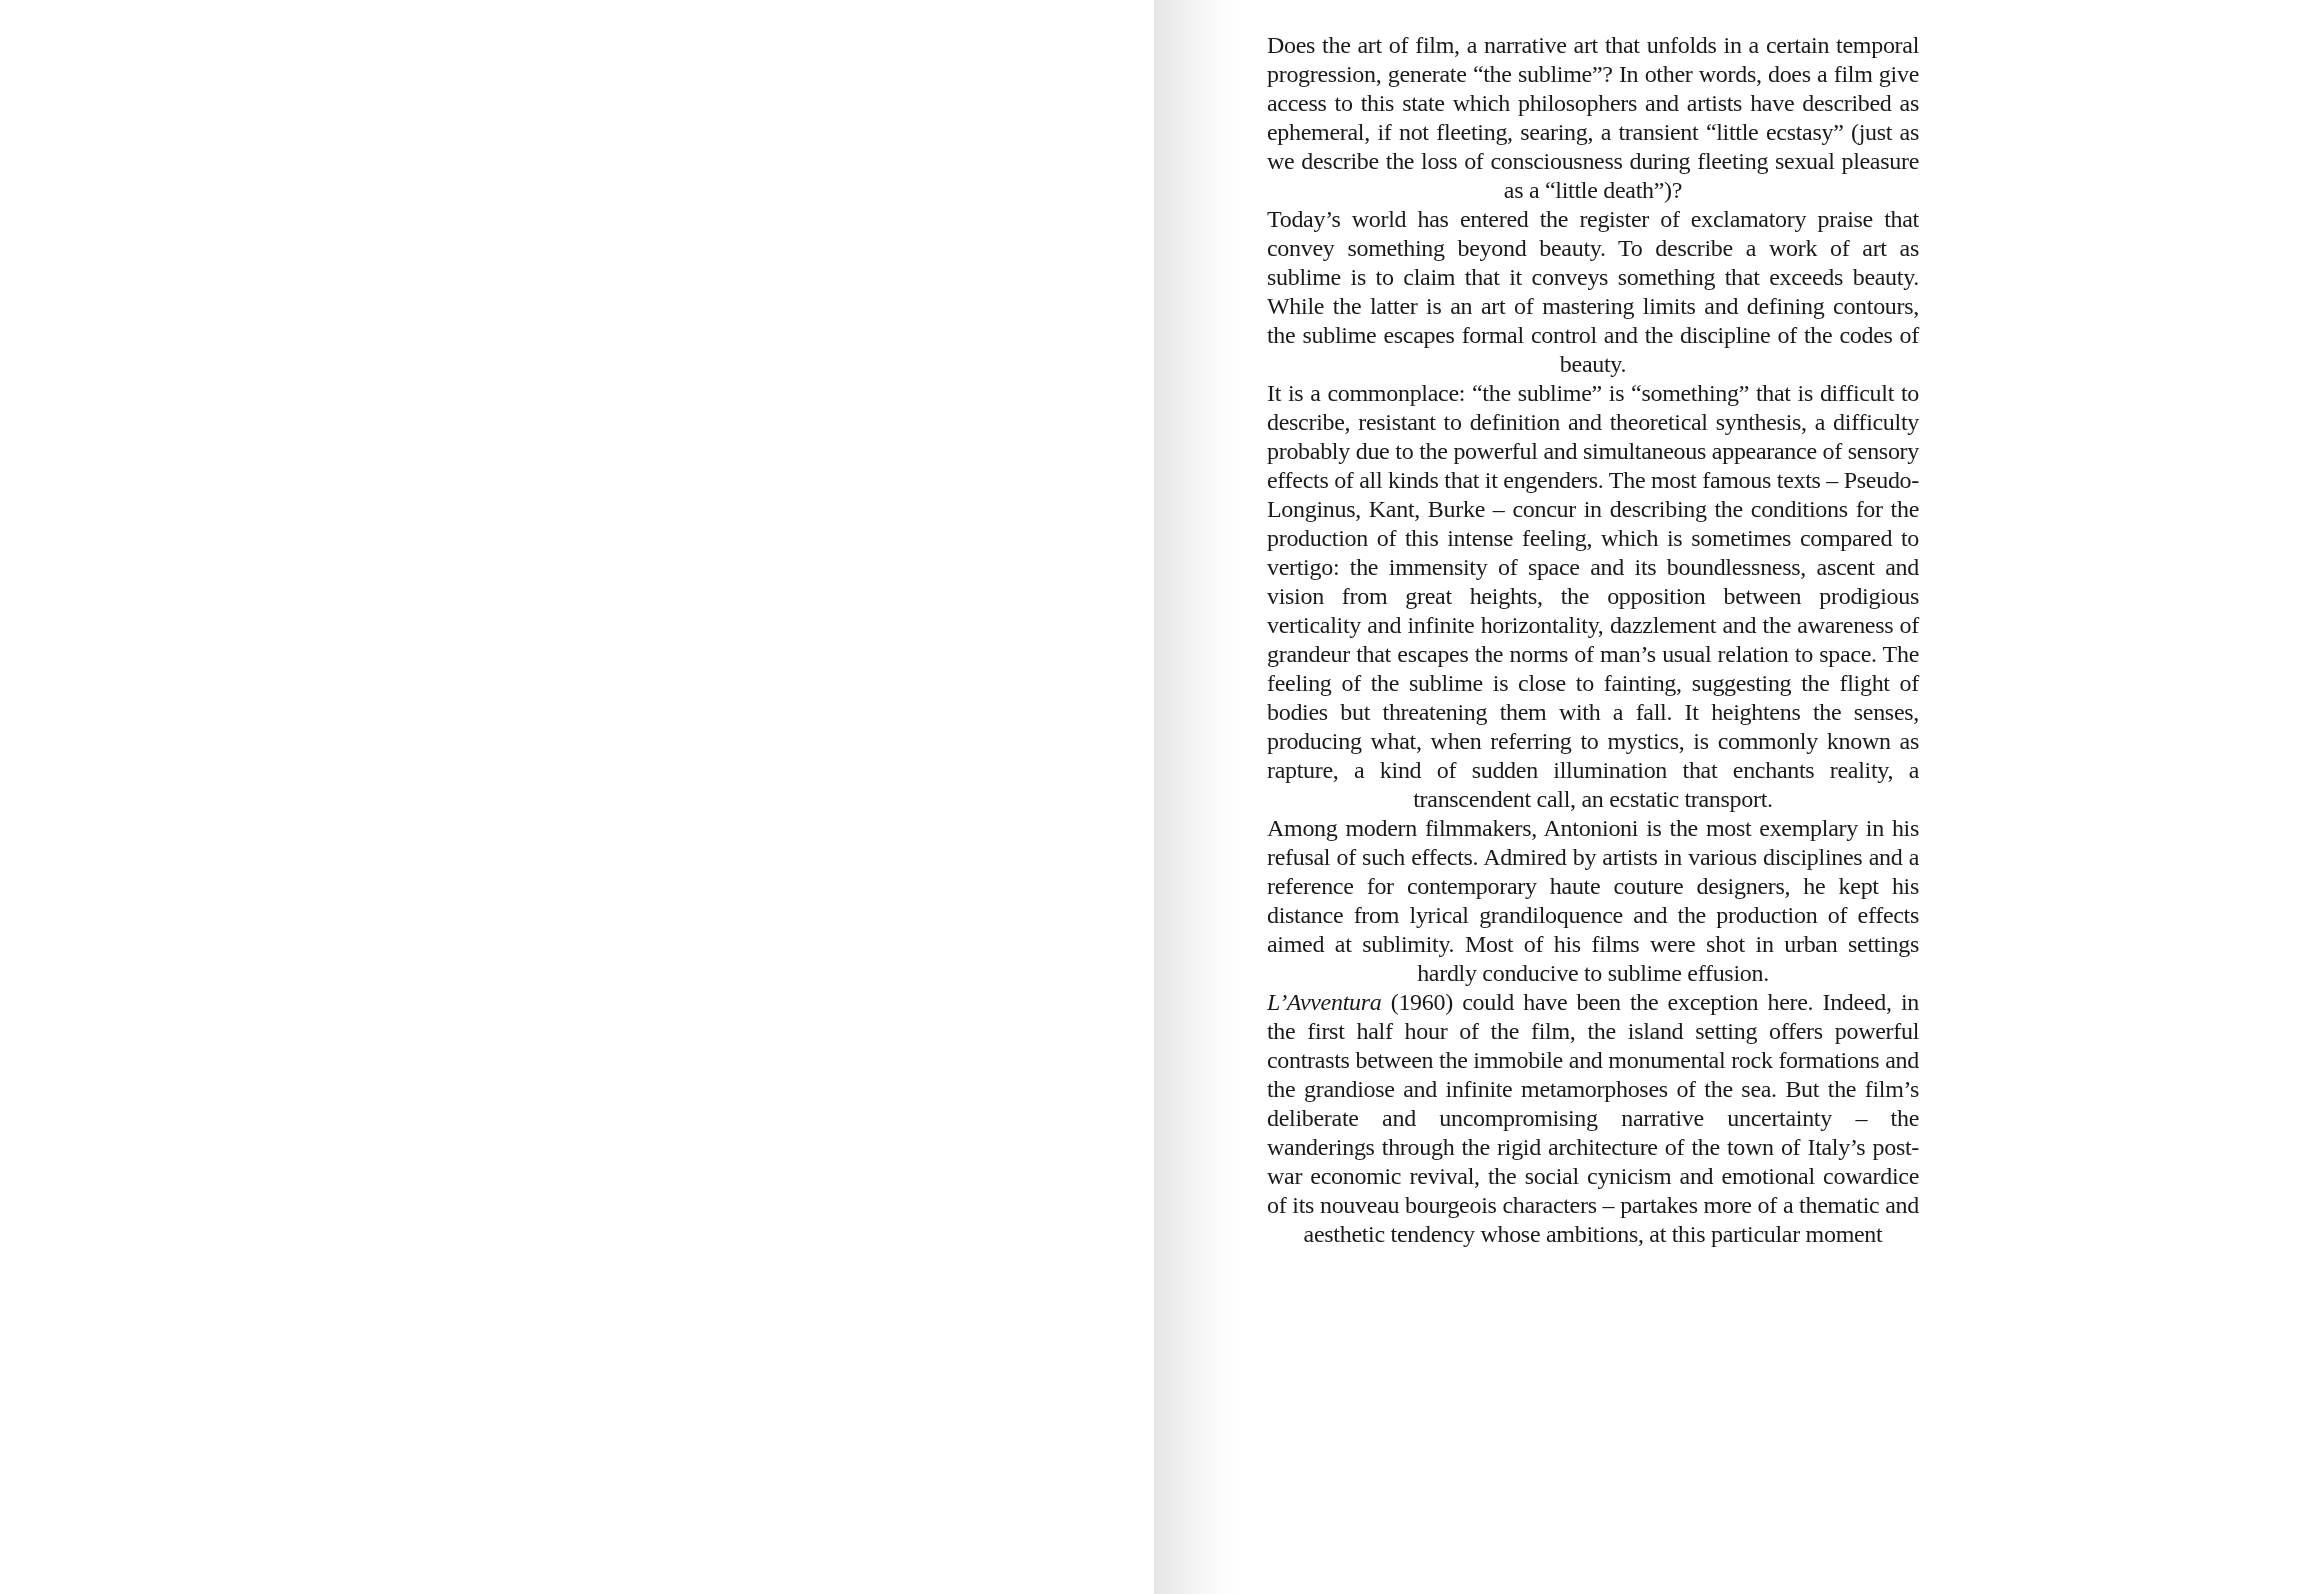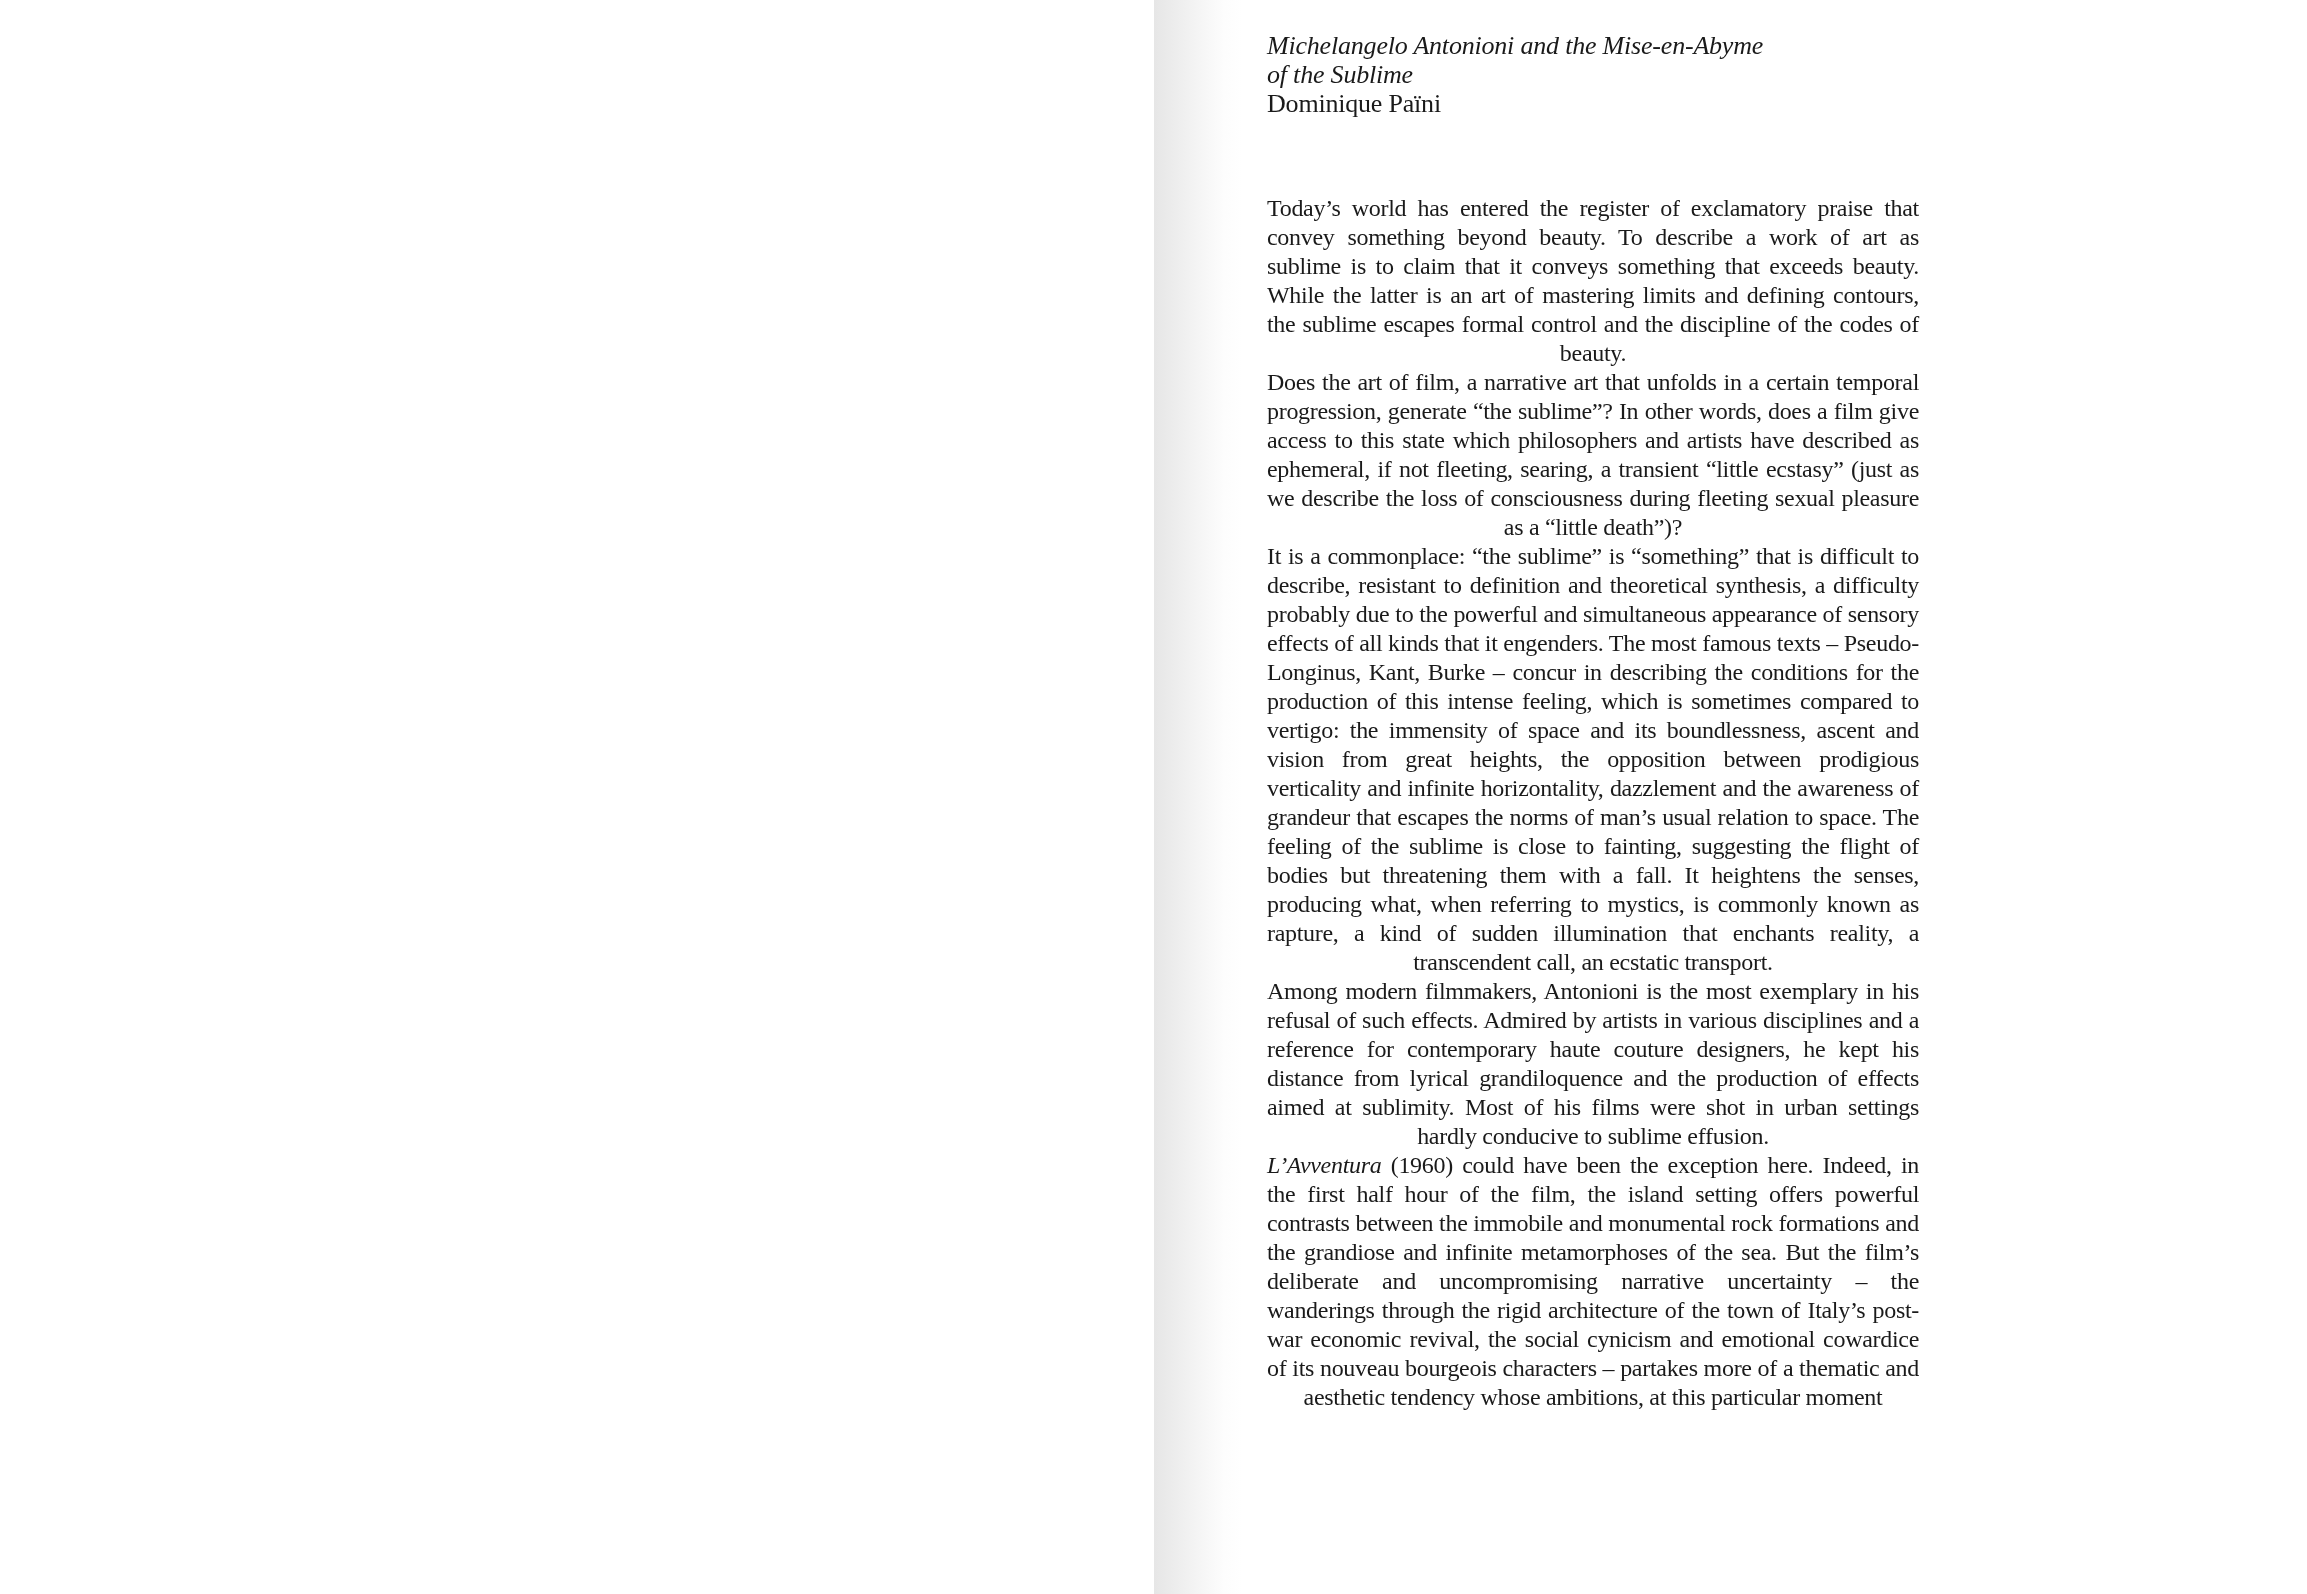--- a/index.html
+++ b/index.html
@@ -63,31 +63,24 @@
 
 <div class="spread">
 
   <div class="left-page"></div>
 
   <div class="gutter"></div>
 
   <div class="right-page">
     <div class="text-col">
 
-      <header>
-        <h1 class="title">
-          <span>Michelangelo Antonioni and the Mise-en-Abyme</span><br>
-          <span>of the Sublime</span>
-        </h1>
-        <div class="author">Dominique Païni</div>
-      </header>
 
       <div class="body-text">
+        <p>Does the art of film, a narrative art that unfolds in a certain temporal progression, generate “the sublime”? In other words, does a film give access to this state which philosophers and artists have described as ephemeral, if not fleeting, searing, a transient “little ecstasy” (just as we describe the loss of consciousness during fleeting sexual pleasure as a “little death”)?</p>
         <p>Today’s world has entered the register of exclamatory praise that convey something beyond beauty. To describe a work of art as sublime is to claim that it conveys something that exceeds beauty. While the latter is an art of mastering limits and defining contours, the sublime escapes formal control and the discipline of the codes of beauty.</p>
-        <p>Does the art of film, a narrative art that unfolds in a certain temporal progression, generate “the sublime”? In other words, does a film give access to this state which philosophers and artists have described as ephemeral, if not fleeting, searing, a transient “little ecstasy” (just as we describe the loss of consciousness during fleeting sexual pleasure as a “little death”)?</p>
         <p>It is a commonplace: “the sublime” is “something” that is difficult to describe, resistant to definition and theoretical synthesis, a difficulty probably due to the powerful and simultaneous appearance of sensory effects of all kinds that it engenders. The most famous texts – Pseudo-Longinus, Kant, Burke – concur in describing the conditions for the production of this intense feeling, which is sometimes compared to vertigo: the immensity of space and its boundlessness, ascent and vision from great heights, the opposition between prodigious verticality and infinite horizontality, dazzlement and the awareness of grandeur that escapes the norms of man’s usual relation to space. The feeling of the sublime is close to fainting, suggesting the flight of bodies but threatening them with a fall. It heightens the senses, producing what, when referring to mystics, is commonly known as rapture, a kind of sudden illumination that enchants reality, a transcendent call, an ecstatic transport.</p>
         <p>Among modern filmmakers, Antonioni is the most exemplary in his refusal of such effects. Admired by artists in various disciplines and a reference for contemporary haute couture designers, he kept his distance from lyrical grandiloquence and the production of effects aimed at sublimity. Most of his films were shot in urban settings hardly conducive to sublime effusion.</p>
         <p><em>L’Avventura</em><span> (1960) could have been the exception here. Indeed, in the first half hour of the film, the island setting offers powerful contrasts between the immobile and monumental rock formations and the grandiose and infinite metamorphoses of the sea. But the film’s deliberate and uncompromising narrative uncertainty – the wanderings through the rigid architecture of the town of Italy’s post-war economic revival, the social cynicism and emotional cowardice of its nouveau bourgeois characters – partakes more of a thematic and aesthetic tendency whose ambitions, at this particular moment</span></p>
       </div>
 
     </div>
   </div>
 
 </div>
 

